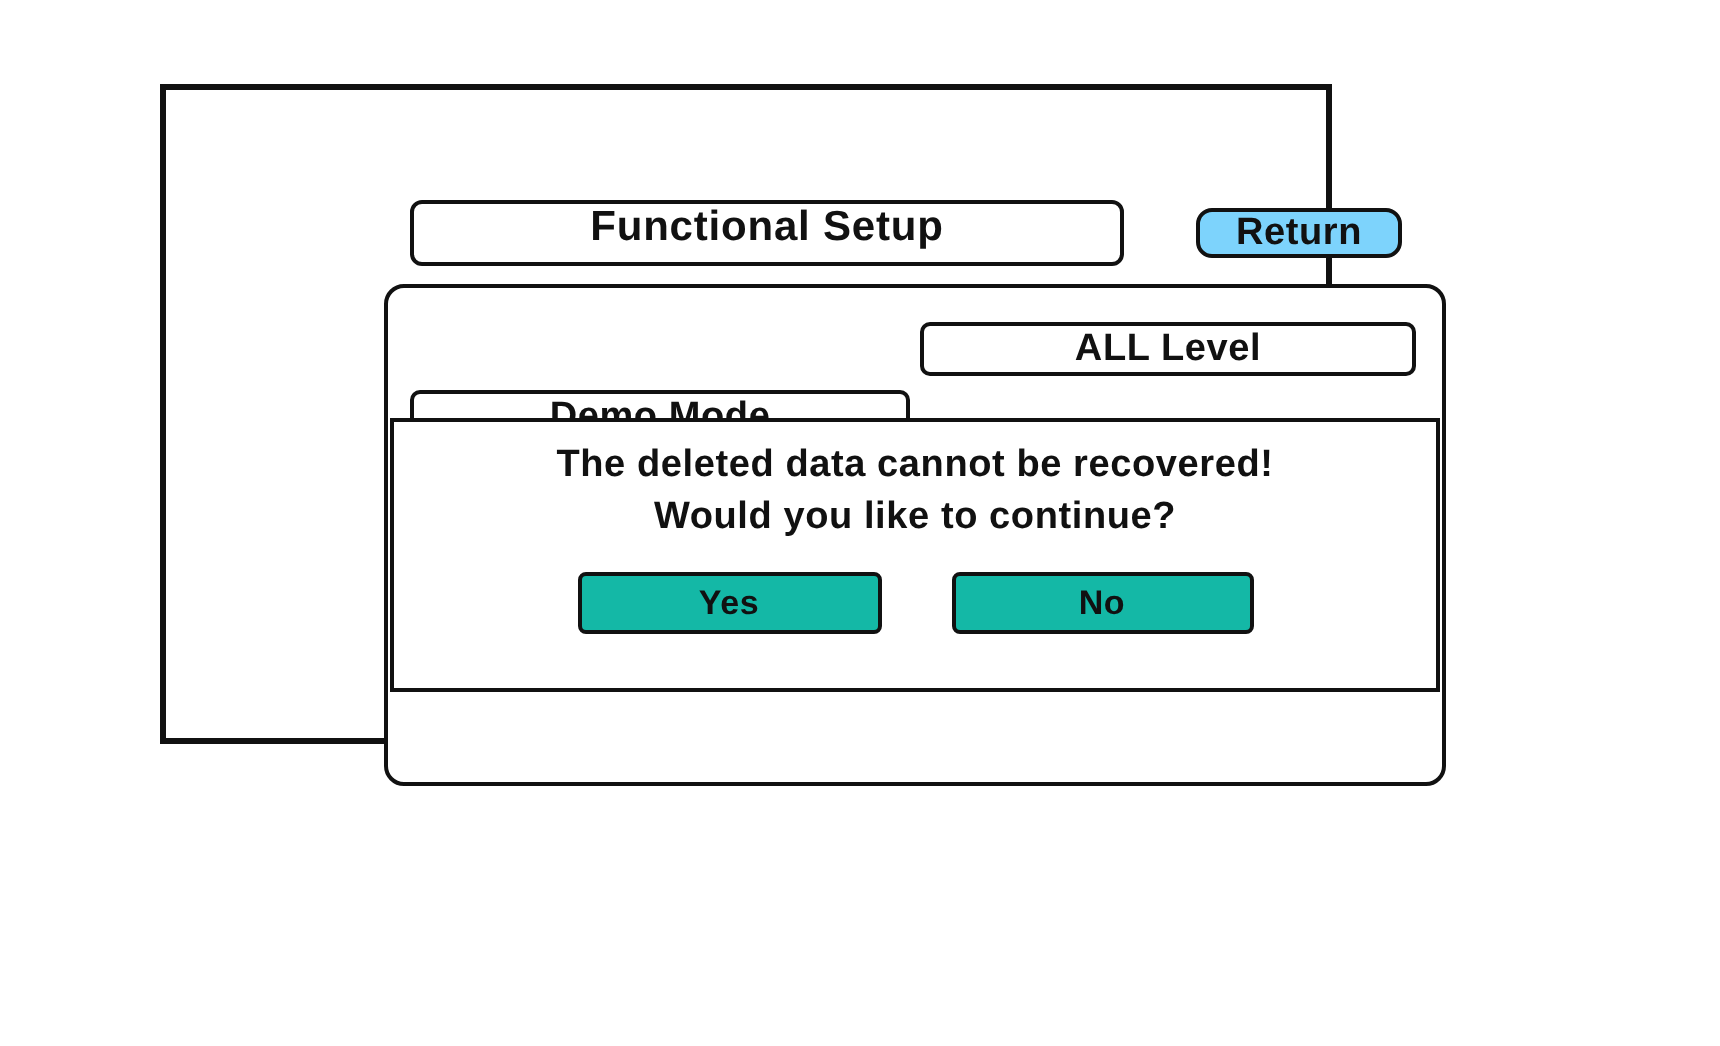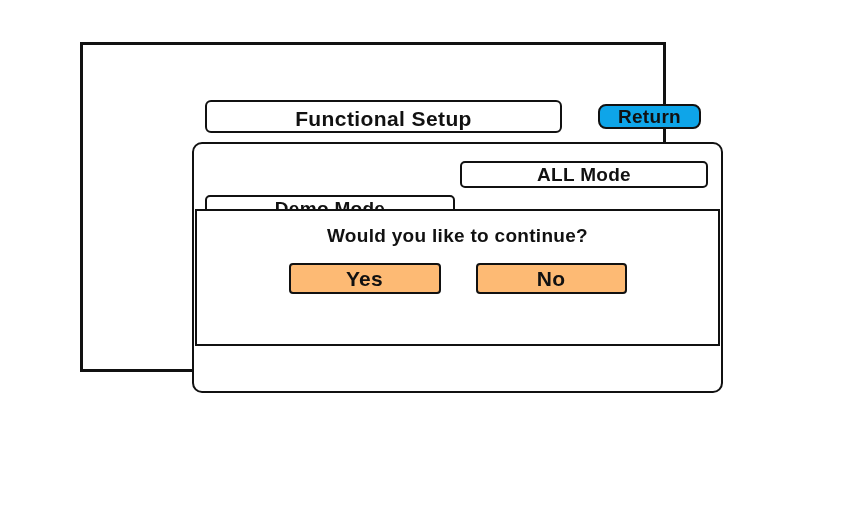--- a/index.html
+++ b/index.html
@@ -18,31 +18,31 @@
     width: 586px; height: 330px;
     border: 3px solid #111;
     background: #ffffff;
   }
 
   
   .title-box {
     position: absolute; left: 122px; top: 55px;
     width: 357px; height: 33px;
     border: 2px solid #111; border-radius: 6px;
-    display: flex; align-items: flex-end; justify-content: center;
+    display: flex; align-items: flex-start; justify-content: center;
     font-size: 21px; font-weight: 600; letter-spacing: 0.4px;
     background: #fff;
   }
   .return-btn {
     position: absolute; left: 515px; top: 59px;
     width: 103px; height: 25px;
     border: 2px solid #111; border-radius: 8px;
     display: flex; align-items: center; justify-content: center;
     font-size: 19px; font-weight: 600; letter-spacing: 0.3px;
-    background: #0ea5e9; cursor: pointer;
+    background: #7dd3fc; cursor: pointer;
   }
 
   
   .inner-panel {
     position: absolute; left: 109px; top: 97px;
     width: 531px; height: 251px;
     border: 2px solid #111; border-radius: 10px;
     background: #fff;
   }
 
@@ -63,32 +63,31 @@
     width: 525px; height: 137px;
     border: 2px solid #111;
     background: #ffffff;
     z-index: 5;
     display: flex; flex-direction: column; align-items: center;
   }
   .dialog-msg {
     text-align: center;
     font-size: 19px; font-weight: 600; letter-spacing: 0.3px;
     line-height: 26px;
-    margin-top: 12px;
   }
   .dialog-msg-line1 { margin-top: 9px; }
   .dialog-buttons {
     display: flex; gap: 35px;
     margin-top: 14px;
   }
   .dialog-btn {
     border: 2px solid #111; border-radius: 4px;
     display: flex; align-items: center; justify-content: center;
-    font-size: 21px; font-weight: 600; letter-spacing: 0.3px;
-    background: #fdba74; cursor: pointer;
+    font-size: 17px; font-weight: 600; letter-spacing: 0.3px;
+    background: #14b8a6; cursor: pointer;
     height: 31px;
   }
   .yes-btn { width: 152px; }
   .no-btn  { width: 151px; align-items: center; }
 </style>
 </head>
 <body>
 
 <div class="canvas">
 
@@ -97,27 +96,28 @@
     <div class="title-box">
       <span>Functional Setup</span>
     </div>
     <div class="return-btn">
       <span>Return</span>
     </div>
 
     <div class="inner-panel"></div>
 
     <div class="menu-btn all-clear">
-      <span>ALL Mode</span>
+      <span>ALL Level</span>
     </div>
     <div class="menu-btn demo-mode">
       <span>Demo Mode</span>
     </div>
 
     <div class="dialog">
+      <div class="dialog-msg dialog-msg-line1">The deleted data cannot be recovered!</div>
       <div class="dialog-msg">Would you like to continue?</div>
       <div class="dialog-buttons">
         <div class="dialog-btn yes-btn">
           <span>Yes</span>
         </div>
         <div class="dialog-btn no-btn">
           <span>No</span>
         </div>
       </div>
     </div>

